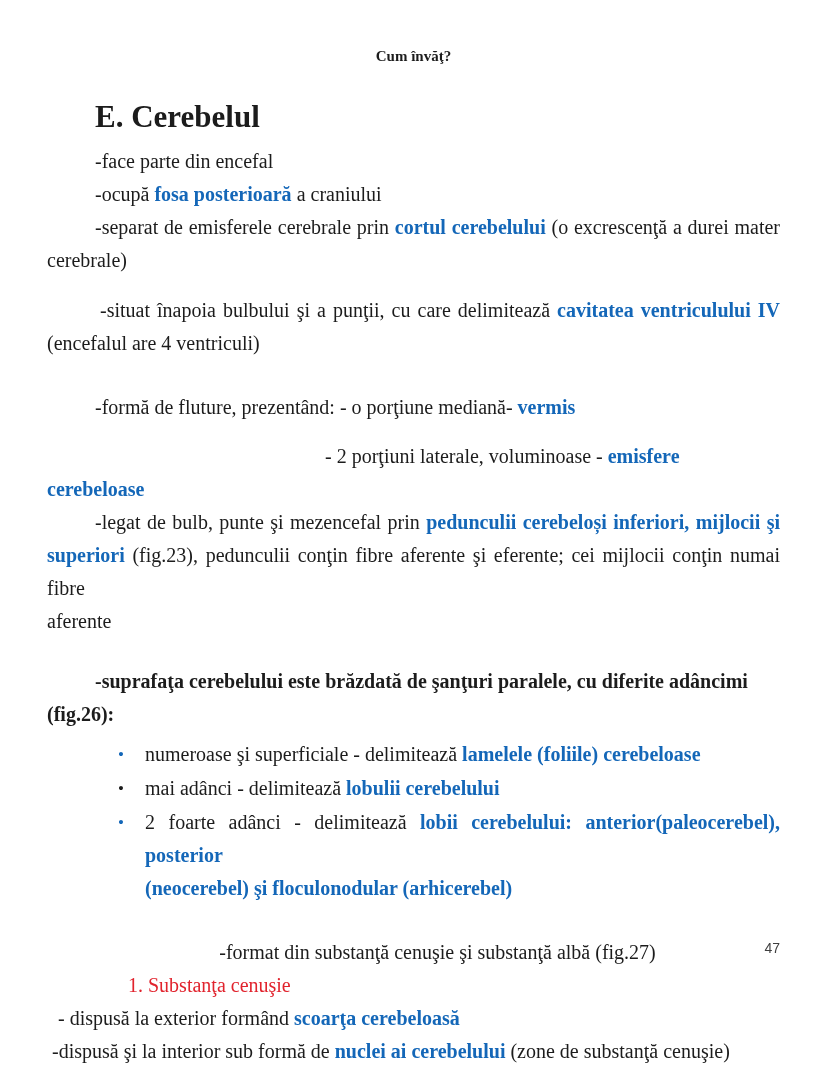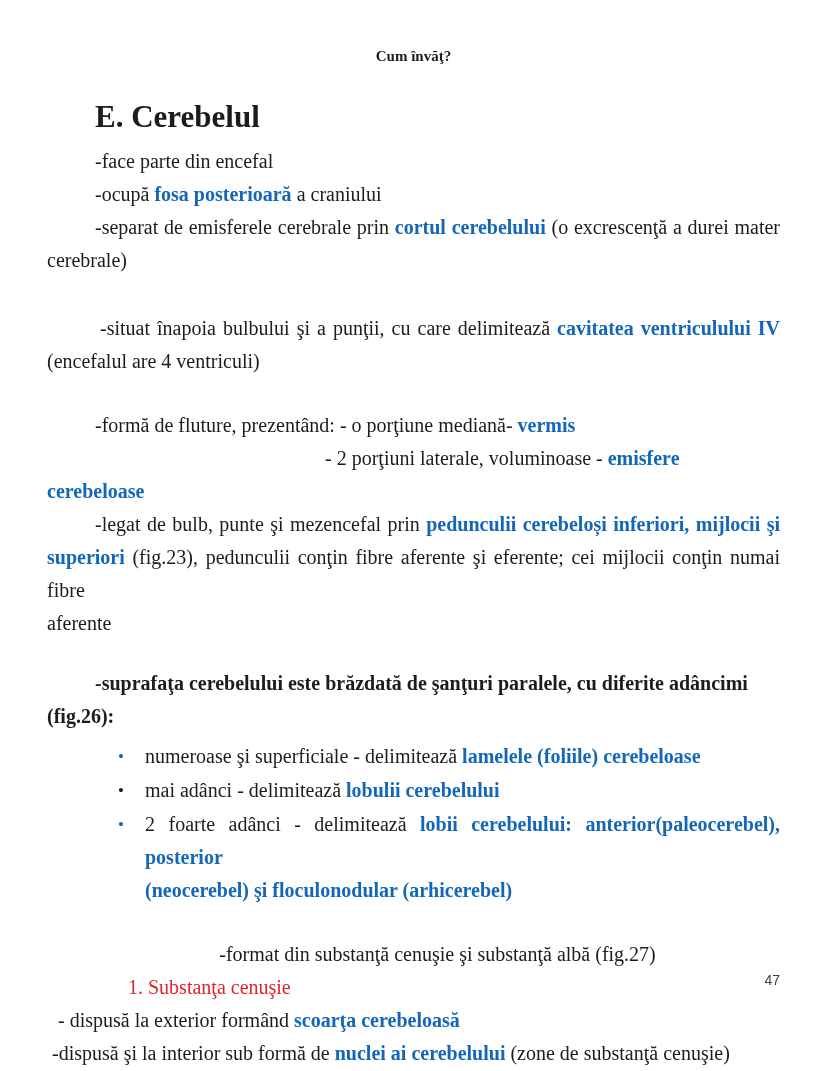--- a/index.html
+++ b/index.html
@@ -22,41 +22,41 @@
     font-size:31px; font-weight:bold; line-height:32px;
   }
 
   .line { font-size:20px; line-height:33px; white-space:pre-wrap; }
   .j    { text-align:justify; text-align-last:justify; }
   .ind  { text-indent:48px; }
   .ind2 { text-indent:53px; }
   .ind-red  { text-indent:81px; }
   .ind-sm1  { text-indent:11px; }
   .ind-sm2  { text-indent:5px; }
-  .ind-deep { text-indent:278px; }
+  .ind-deep { text-indent:278px;margin-top:16px; }
 
   .mt-first { margin-top:12px; }
-  .mt-para1 { margin-top:35px; }
+  .mt-para1 { margin-top:17px; }
   .mt-para2 { margin-top:31px; }
   .mt-para3 { margin-top:27px;font-weight:bold; }
   .mt-para4 { margin-top:31px;text-align:center; }
 
   .b   { color:var(--blue,#1467b8); font-weight:bold; }
   .red { color:var(--red,#e1232d); font-weight:normal; }
 
   .bullet-list { list-style:none; margin-top:7px; }
   .bullet-item { position:relative; padding-left:98px; }
   .bullet-item + .bullet-item { margin-top:1px; }
   .bullet-item .dot {
     position:absolute; left:71px; top:0;
     font-size:17px; line-height:33px;
   }
 
   .page-number {
-    position:absolute; top:972px; right:48px;
+    position:absolute; top:940px; right:48px;
     font-family:"Liberation Sans","DejaVu Sans",sans-serif;
     font-size:14px; color:var(--muted,#3f3f3f); line-height:16px;
   }
 </style>
 </head>
 <body>
 
 <div class="page">
   <div class="content">
 

